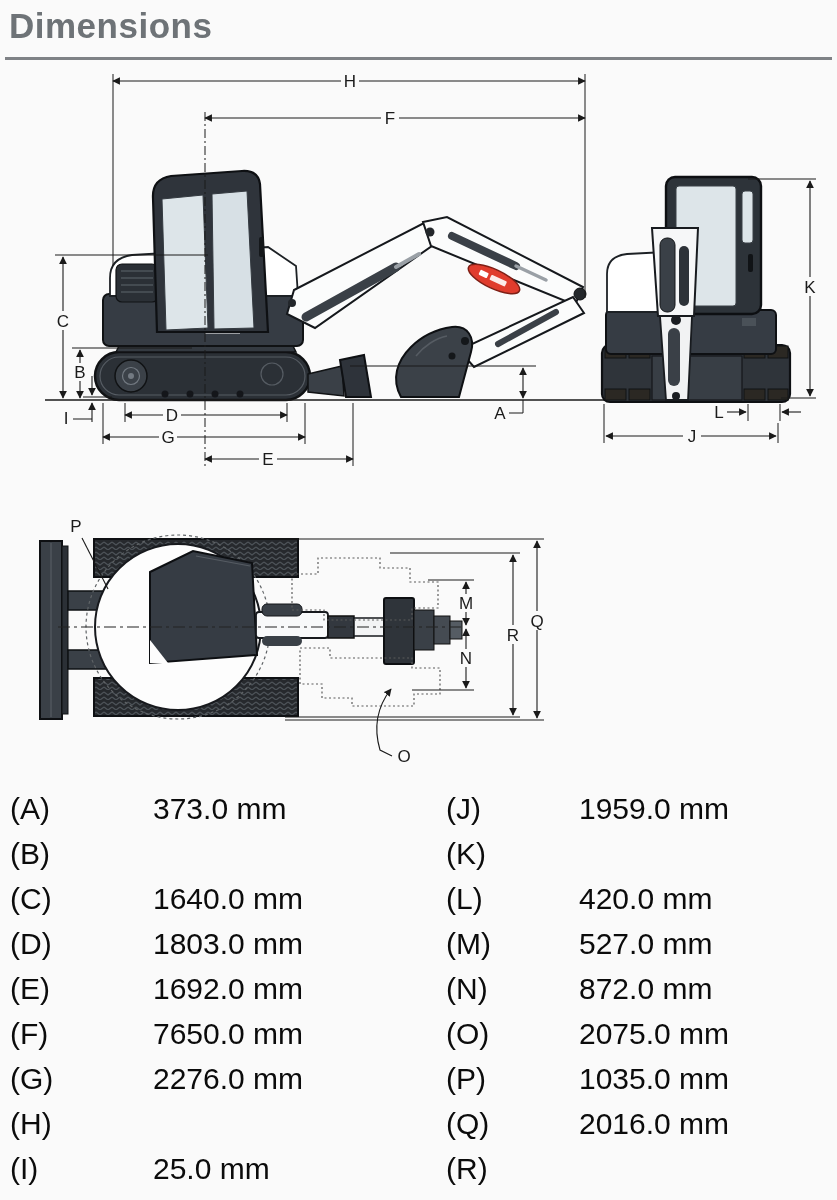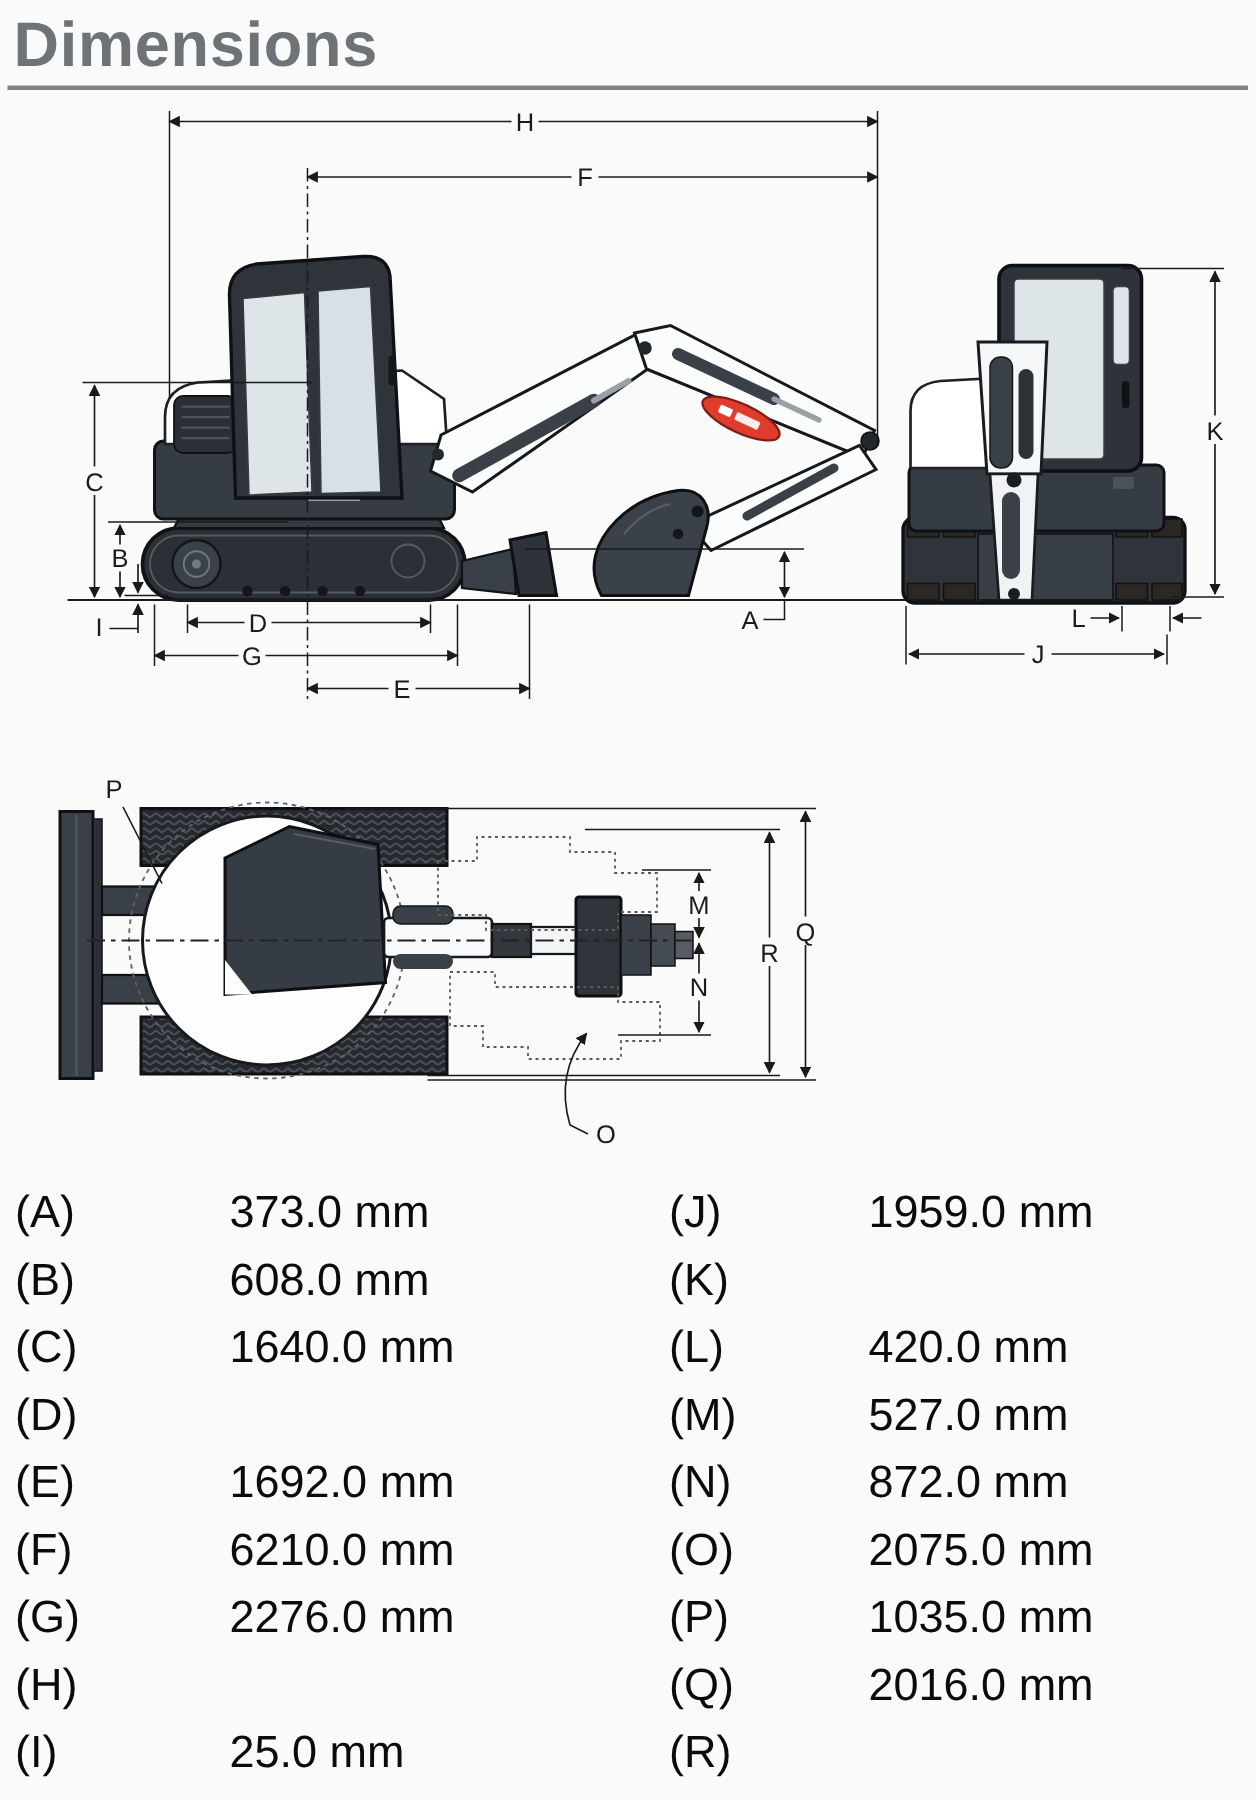--- a/index.html
+++ b/index.html
@@ -1,18 +1,18 @@
 <!DOCTYPE html>
 <html><head>
 <meta charset="utf-8">
 <style>
   html,body{margin:0;padding:0;background:#fafafa;}
   .page{position:relative;width:837px;height:1200px;background:#fafafa;overflow:hidden;
         font-family:"Liberation Sans",sans-serif;}
-  .title{position:absolute;left:9px;top:6px;font-size:42px;font-weight:bold;color:#6e7377;letter-spacing:.5px;}
+  .title{position:absolute;left:9px;top:6px;font-size:35px;font-weight:bold;color:#6e7377;letter-spacing:.5px;}
   .rule{position:absolute;left:5px;top:57px;width:827px;height:3px;background:#7f8286;}
   .diagram{position:absolute;left:0;top:62px;}
   svg text{font-family:"Liberation Sans",sans-serif;font-size:17px;fill:#1b1b1b;text-anchor:middle;}
   svg text.logo{font-size:16px;font-weight:bold;font-style:italic;text-anchor:start;fill:#ffffff;}
   .dimtable{position:absolute;top:786px;left:0;width:837px;font-size:30px;color:#0b0b0b;}
   .tcol{position:absolute;top:0;}
   .tcol.left{left:10px;width:420px;}
   .tcol.right{left:446px;width:385px;}
   .trow{display:flex;height:45px;align-items:center;}
   .tcol.left .tletter{width:102px;}
@@ -271,36 +271,36 @@
   </svg>
 
   <div class="dimtable">
     <div class="tcol left">
       <div class="trow">
           <span class="tletter">(A)</span>
           <span class="tvalue">373.0 mm</span>
         </div>
       <div class="trow">
           <span class="tletter">(B)</span>
-          <span class="tvalue">608.0 mm</span>
         </div>
       <div class="trow">
           <span class="tletter">(C)</span>
           <span class="tvalue">1640.0 mm</span>
         </div>
       <div class="trow">
           <span class="tletter">(D)</span>
+          <span class="tvalue">1803.0 mm</span>
         </div>
       <div class="trow">
           <span class="tletter">(E)</span>
           <span class="tvalue">1692.0 mm</span>
         </div>
       <div class="trow">
           <span class="tletter">(F)</span>
-          <span class="tvalue">6210.0 mm</span>
+          <span class="tvalue">7650.0 mm</span>
         </div>
       <div class="trow">
           <span class="tletter">(G)</span>
           <span class="tvalue">2276.0 mm</span>
         </div>
       <div class="trow">
           <span class="tletter">(H)</span>
         </div>
       <div class="trow">
           <span class="tletter">(I)</span>

